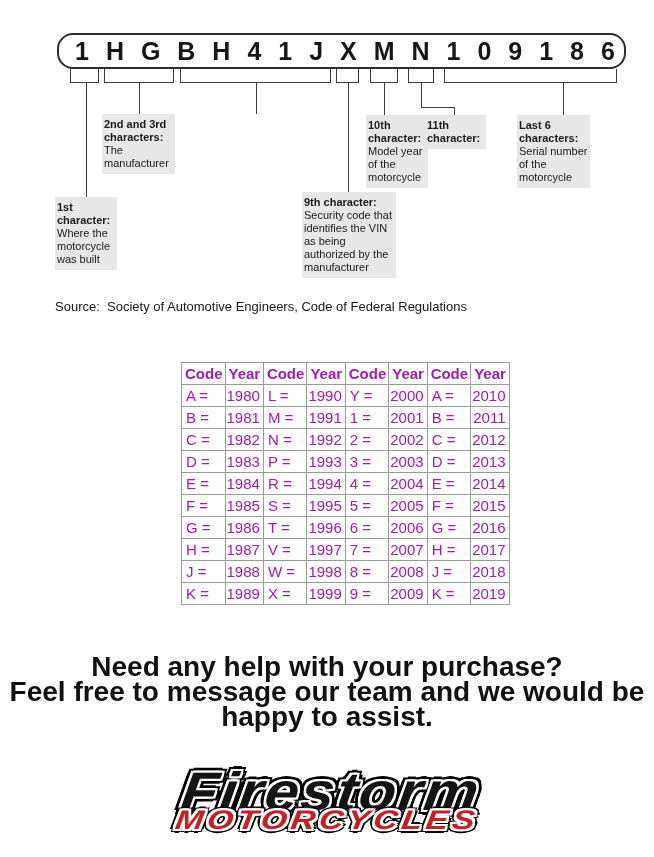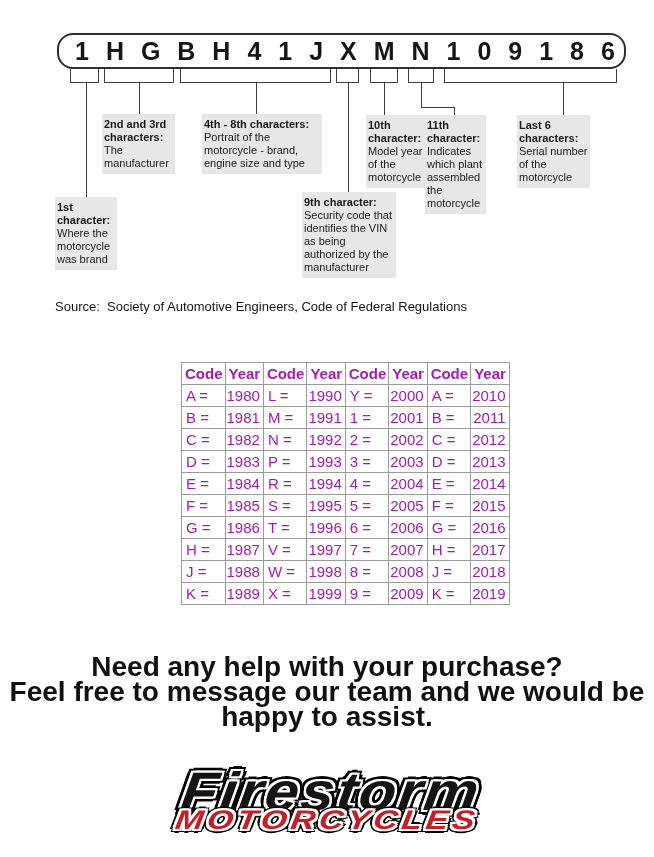--- a/index.html
+++ b/index.html
@@ -141,41 +141,36 @@
   <div class="vline l3"></div>
   <div class="vline l4"></div>
   <div class="vline l5"></div>
   <div class="vline l6a"></div>
   <div class="hline l6b"></div>
   <div class="vline l6c"></div>
   <div class="vline l7"></div>
 
   <div class="callout co0">
     <div class="co-head">1st character:</div>
-    <div class="co-body">Where the motorcycle was brand</div>
+    <div class="co-body">Where the motorcycle was built</div>
   </div>
   <div class="callout co1">
     <div class="co-head">2nd and 3rd characters:</div>
     <div class="co-body">The manufacturer</div>
   </div>
-  <div class="callout co2">
-    <div class="co-head">4th - 8th characters:</div>
-    <div class="co-body">Portrait of the motorcycle - brand, engine size and type</div>
-  </div>
   <div class="callout co3">
     <div class="co-head">9th character:</div>
     <div class="co-body">Security code that identifies the VIN as being authorized by the manufacturer</div>
   </div>
   <div class="callout co4">
     <div class="co-head">10th character:</div>
     <div class="co-body">Model year of the motorcycle</div>
   </div>
   <div class="callout co5">
     <div class="co-head">11th character:</div>
-    <div class="co-body">Indicates which plant assembled the motorcycle</div>
   </div>
   <div class="callout co6">
     <div class="co-head">Last 6 characters:</div>
     <div class="co-body">Serial number of the motorcycle</div>
   </div>
 
   <div class="source">Source:  Society of Automotive Engineers, Code of Federal Regulations</div>
 
   <table class="year-table" id="yearTable">
       <thead>

